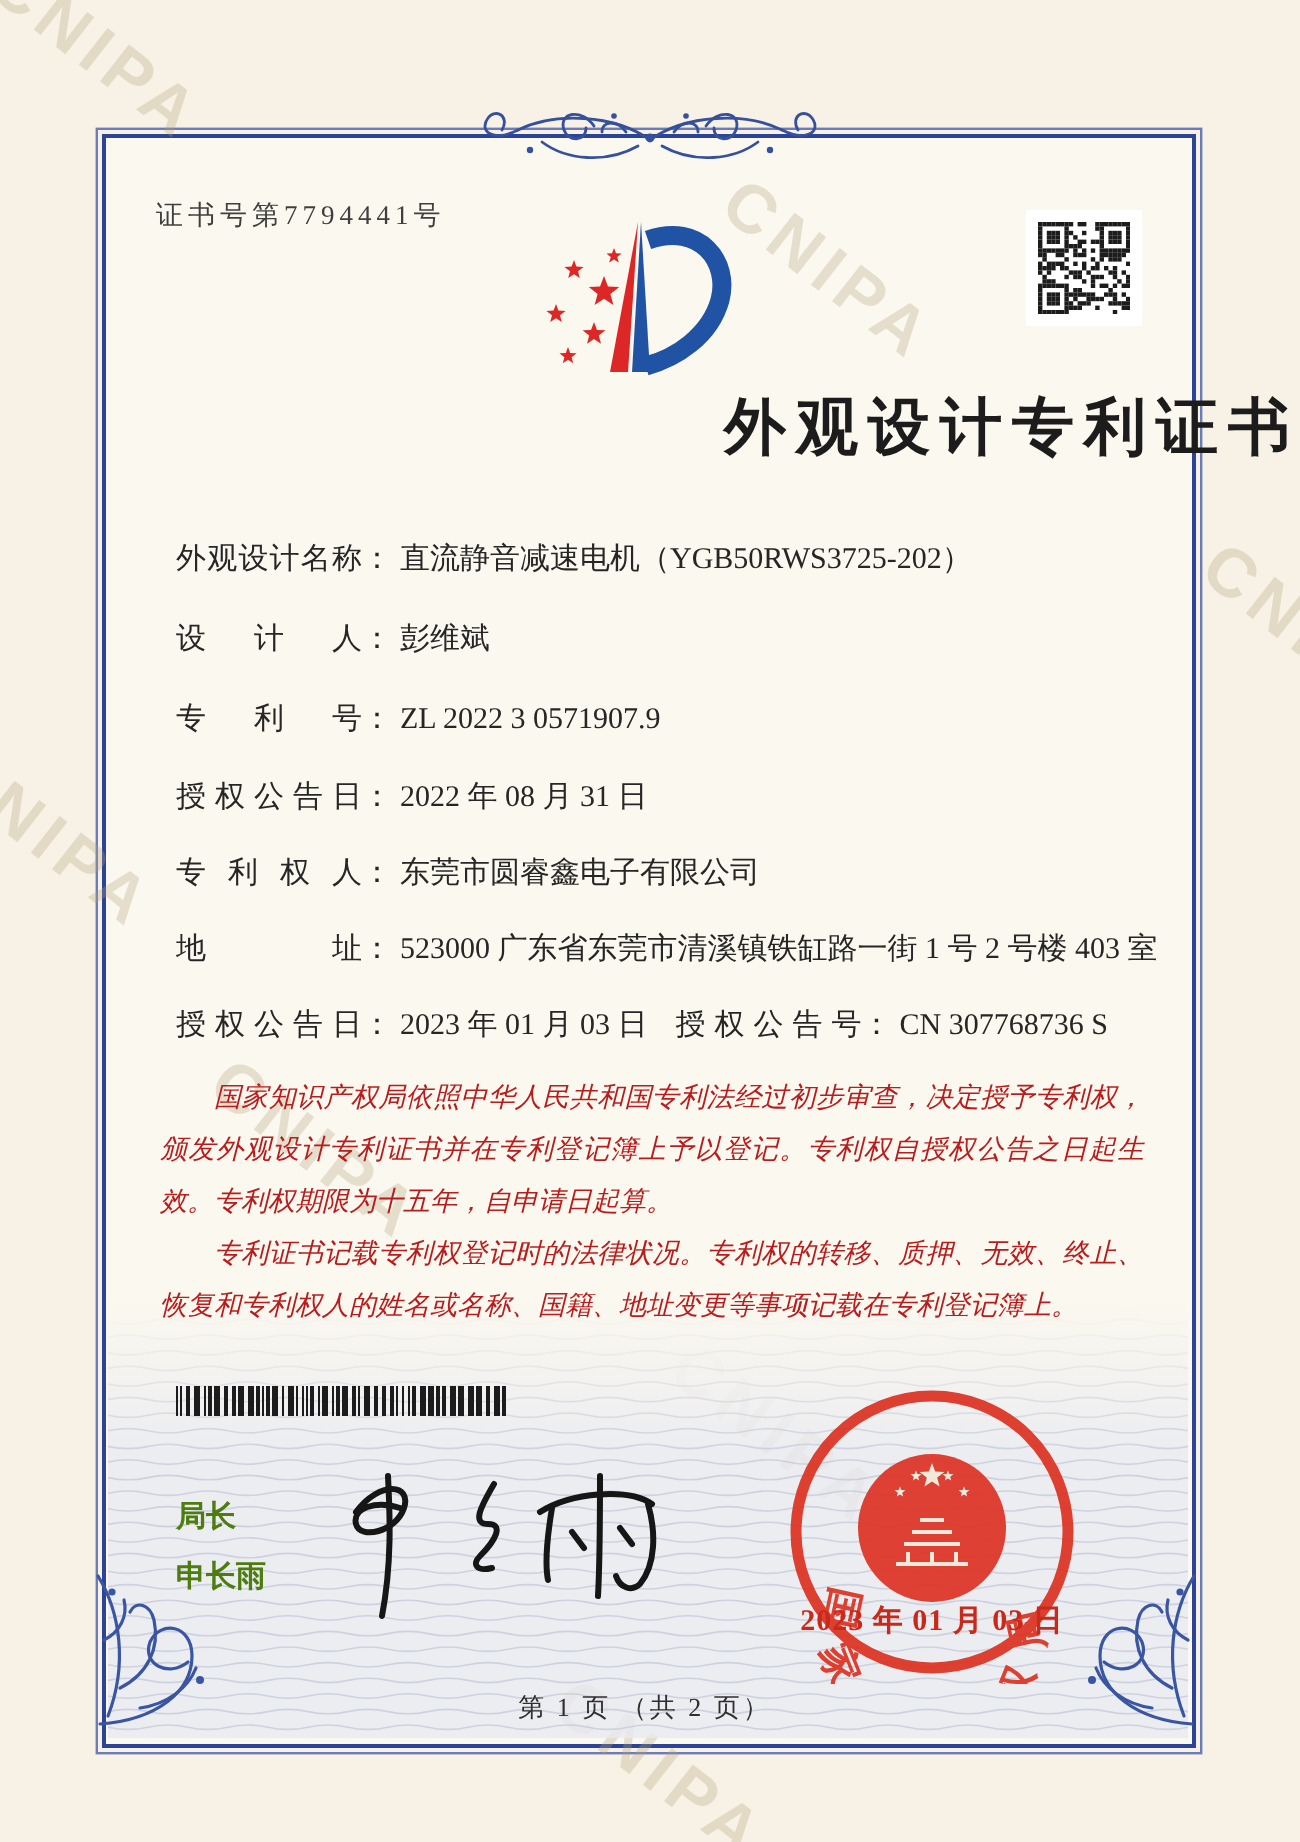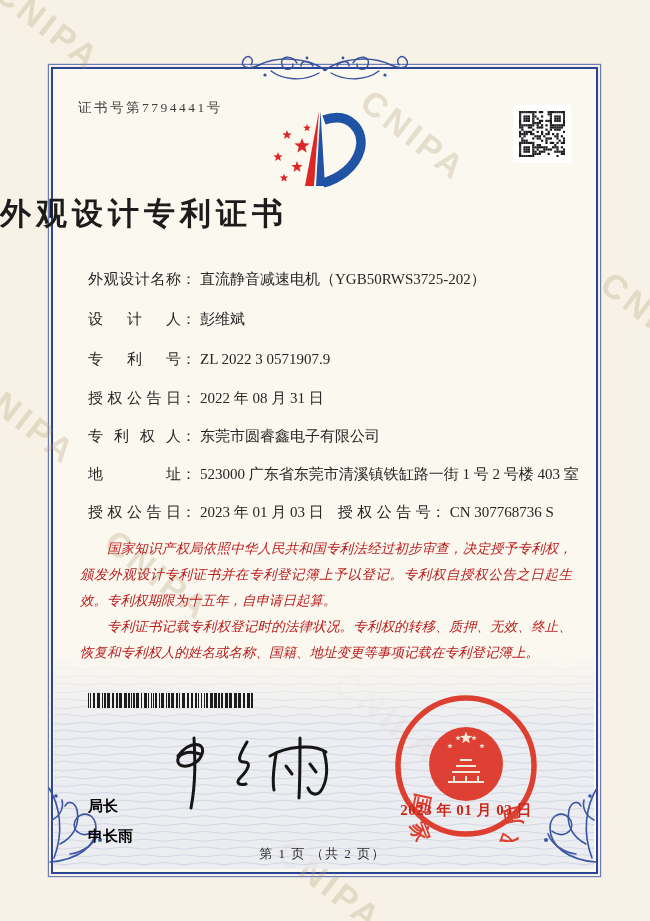--- a/index.html
+++ b/index.html
@@ -8,40 +8,40 @@
   
   .wm{position:absolute;font-family:"Liberation Sans",sans-serif;font-weight:700;
       font-size:34px;letter-spacing:4px;color:rgba(182,163,122,.30);
       transform:rotate(38deg);white-space:nowrap;pointer-events:none;}
   
   .frame{position:absolute;left:51px;top:67px;width:543px;height:803px;
          background:#fbf8ef;border:2.5px solid #2c4496;
          box-shadow:0 0 0 2px #f7f2e5, 0 0 0 3.2px #6b7cb8;}
   .certno{position:absolute;left:78px;top:99px;font-size:13.5px;letter-spacing:2.5px;
           color:#3f3f3f;}
-  .title{position:absolute;left:0;top:193px;width:650px;text-align:left;
+  .title{position:absolute;left:0;top:193px;width:650px;text-align:right;
          font-size:31px;font-weight:bold;letter-spacing:5px;color:#1c1c1c;}
   
   .frow{position:absolute;left:88px;font-size:15px;color:#262626;white-space:nowrap;}
   .flabel{display:inline-block;width:93px;text-align:justify;text-align-last:justify;}
   .fcolon{display:inline-block;}
   .fvalue{display:inline-block;margin-left:4px;text-align:right;}
   .pair2{margin-left:14px;}
   
   .paras{position:absolute;left:80px;top:536px;width:492px;font-size:13.5px;
          font-style:italic;line-height:26px;color:#b91c1c;text-align:justify;}
   .paras p{margin:0;text-indent:2em;}
   
   .bandsvg{position:absolute;left:54px;top:650px;}
   .barcode{position:absolute;left:88px;top:693px;}
   .qrwrap{position:absolute;left:513px;top:105px;width:58px;height:58px;background:#ffffff;}
   .qr{position:absolute;left:6px;top:6px;}
   .logосvg{position:absolute;}
   .signerbox{position:absolute;left:88px;top:744px;font-family:"Liberation Sans",sans-serif;
-             font-weight:700;font-size:15px;line-height:30px;color:#000000;margin-top:47px;}
+             font-weight:700;font-size:15px;line-height:30px;color:#4d7c0f;}
   .signature{position:absolute;left:150px;top:722px;}
   .sealsvg{position:absolute;left:390px;top:690px;opacity:.93;}
   .sealdate{position:absolute;left:386px;top:801px;width:160px;text-align:center;
             color:#c8291b;font-weight:bold;font-size:15px;letter-spacing:.5px;}
   .pageline{position:absolute;left:51px;top:845px;width:543px;text-align:center;
             font-size:13px;letter-spacing:1.5px;color:#2f2f2f;}
   .note{position:absolute;left:0;top:884px;width:650px;text-align:center;
         font-size:14.5px;font-style:italic;letter-spacing:2px;color:#3c3c3c;}
   .flour{position:absolute;}
 </style>

